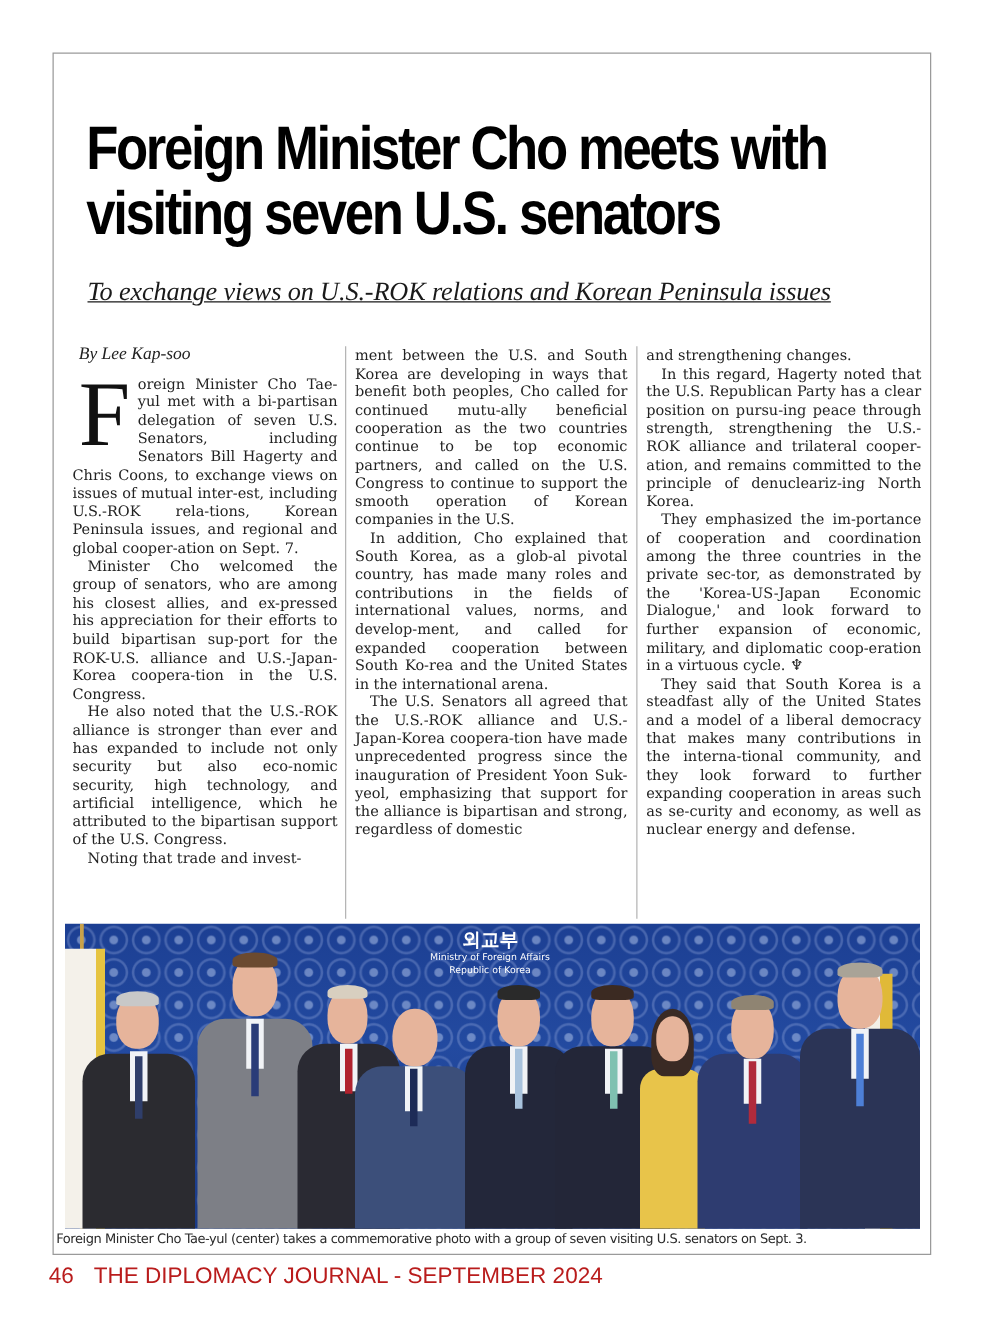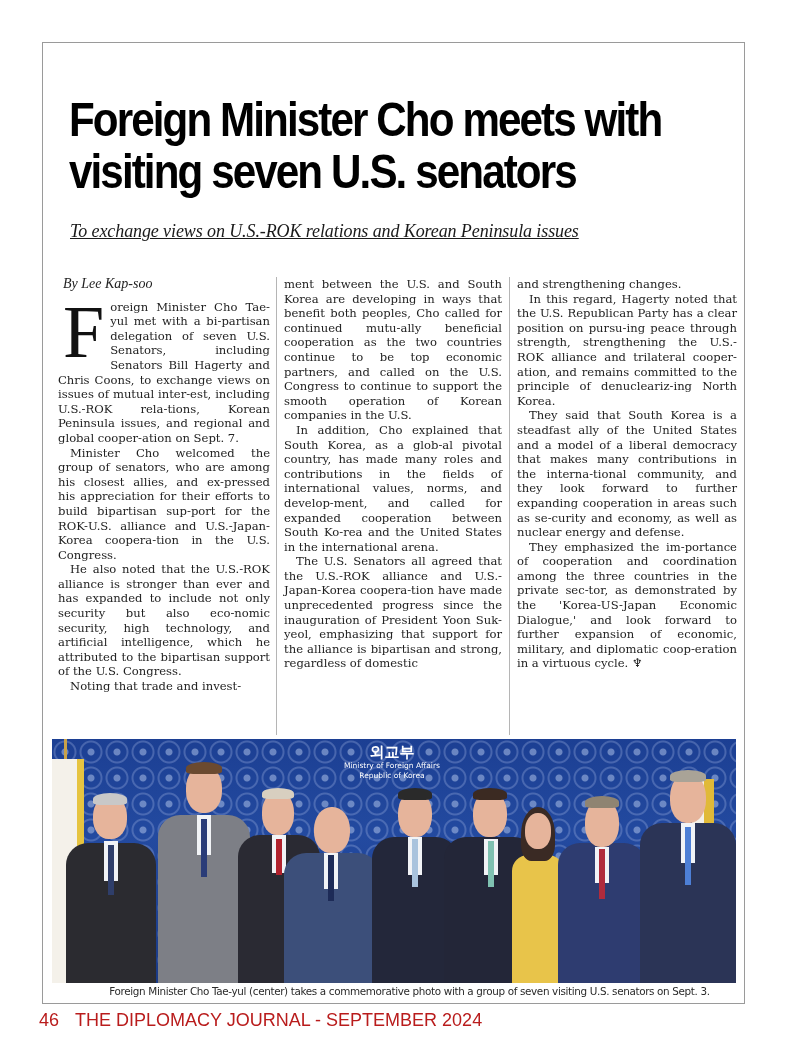--- a/index.html
+++ b/index.html
@@ -13,21 +13,21 @@
   .red-bar.left { left: 10px; width: 237px; }
   .red-bar.right { left: 462px; width: 231px; }
   .section-label { position: absolute; left: 247px; width: 215px; top: 5px; text-align: center;
                    font-family: "Liberation Serif", serif; font-size: 17px; letter-spacing: 0.3px;
                    color: #1a1a1a; }
   .headline { position: absolute; left: 26px; top: 50px; width: 680px; margin: 0;
               font-family: "Liberation Sans", sans-serif; font-weight: bold; font-size: 49px;
               line-height: 52px; letter-spacing: -2.2px; color: #000;
               transform: scaleX(0.86); transform-origin: left top; width: 790px; }
   .subhead { position: absolute; left: 27px; top: 178px; margin: 0;
-             font-family: "Liberation Serif", serif; font-style: italic; font-size: 18px;
+             font-family: "Liberation Serif", serif; font-style: italic; font-size: 21px;
              text-decoration: underline; text-decoration-thickness: 1px; color: #1a1a1a;
              letter-spacing: -0.1px; }
   .col { position: absolute; top: 234px; font-family: "DejaVu Serif", serif;
          font-size: 11.6px; line-height: 14.6px; color: #222; text-align: justify; }
   .col p { margin: 0; text-indent: 12px; }
   .col p.noindent { text-indent: 0; }
   .col1 { left: 15px; width: 212px; }
   .col2 { left: 241px; width: 218px; }
   .col3 { left: 474px; width: 220px; }
   .divider { position: absolute; top: 234px; width: 1px; height: 458px; background: #b5b5b5; }
@@ -50,21 +50,21 @@
   .flag { position: absolute; top: 20px; width: 34px; height: 224px; }
   .flag.left { left: -2px; background: linear-gradient(90deg, #f4f1ea 0 80%, #e6c441 80% 100%); }
   .flag.right { left: 640px; top: 40px; width: 22px; background: linear-gradient(90deg, #f3f0e8 0 55%, #e0b938 55% 100%); }
   .flag-pole { position: absolute; top: 0; width: 3px; height: 244px; background: #c9a24a; }
   .person { position: absolute; bottom: 0; }
   .head { position: absolute; border-radius: 48% 48% 45% 45%; background: #e6b49b; }
   .hair { position: absolute; border-radius: 50% 50% 20% 20%; }
   .body-suit { position: absolute; bottom: 0; border-radius: 22px 22px 0 0; }
   .shirt { position: absolute; background: #f1f3f6; }
   .tie { position: absolute; }
-  .caption { position: absolute; left: 16px; top: 941px; width: 701px; text-align: center;
+  .caption { position: absolute; left: 2px; top: 941px; width: 701px; 
              font-family: "DejaVu Sans", sans-serif; font-size: 10.4px; letter-spacing: -0.35px;
              color: #2a2a2a; line-height: 14px; }
   .footer { position: absolute; left: 39px; top: 1010px; font-family: Liberation Sans, sans-serif;
             font-size: 18px; color: #b91c1c; white-space: nowrap; }
   .footer .page-num { margin-right: 16px; }
 </style>
 </head>
 <body>
 
 <div class="page-box">
@@ -91,22 +91,22 @@
     <p class="noindent">ment between the U.S. and South Korea are developing in ways that benefit both peoples, Cho called for continued mutu-ally beneficial cooperation as the two countries continue to be top economic partners, and called on the U.S. Congress to continue to support the smooth operation of Korean companies in the U.S.</p>
     <p>In addition, Cho explained that South Korea, as a glob-al pivotal country, has made many roles and contributions in the fields of international values, norms, and develop-ment, and called for expanded cooperation between South Ko-rea and the United States in the international arena.</p>
     <p>The U.S. Senators all agreed that the U.S.-ROK alliance and U.S.-Japan-Korea coopera-tion have made unprecedented progress since the inauguration of President Yoon Suk-yeol, emphasizing that support for the alliance is bipartisan and strong, regardless of domestic</p>
   </div>
 
   <div class="divider d2"></div>
 
   <div class="col col3">
     <p class="noindent">and strengthening changes.</p>
     <p>In this regard, Hagerty noted that the U.S. Republican Party has a clear position on pursu-ing peace through strength, strengthening the U.S.-ROK alliance and trilateral cooper-ation, and remains committed to the principle of denucleariz-ing North Korea.</p>
+    <p><span>They emphasized the im-portance of cooperation and coordination among the three countries in the private sec-tor, as demonstrated by the 'Korea-US-Japan Economic Dialogue,' and look forward to further expansion of economic, military, and diplomatic coop-eration in a virtuous cycle.</span> <span class="end-mark">♆</span></p>
     <p>They said that South Korea is a steadfast ally of the United States and a model of a liberal democracy that makes many contributions in the interna-tional community, and they look forward to further expanding cooperation in areas such as se-curity and economy, as well as nuclear energy and defense.</p>
-    <p><span>They emphasized the im-portance of cooperation and coordination among the three countries in the private sec-tor, as demonstrated by the 'Korea-US-Japan Economic Dialogue,' and look forward to further expansion of economic, military, and diplomatic coop-eration in a virtuous cycle.</span> <span class="end-mark">♆</span></p>
   </div>
 
   <div class="photo">
     <div class="photo-pattern"></div>
     <div class="flag-pole" style="left:12px"></div>
     <div class="flag left"></div>
     <div class="flag right"></div>
     <div class="ministry-sign">
       <div class="ministry-ko">외교부</div>
       <div class="ministry-en">Ministry of Foreign Affairs</div>

